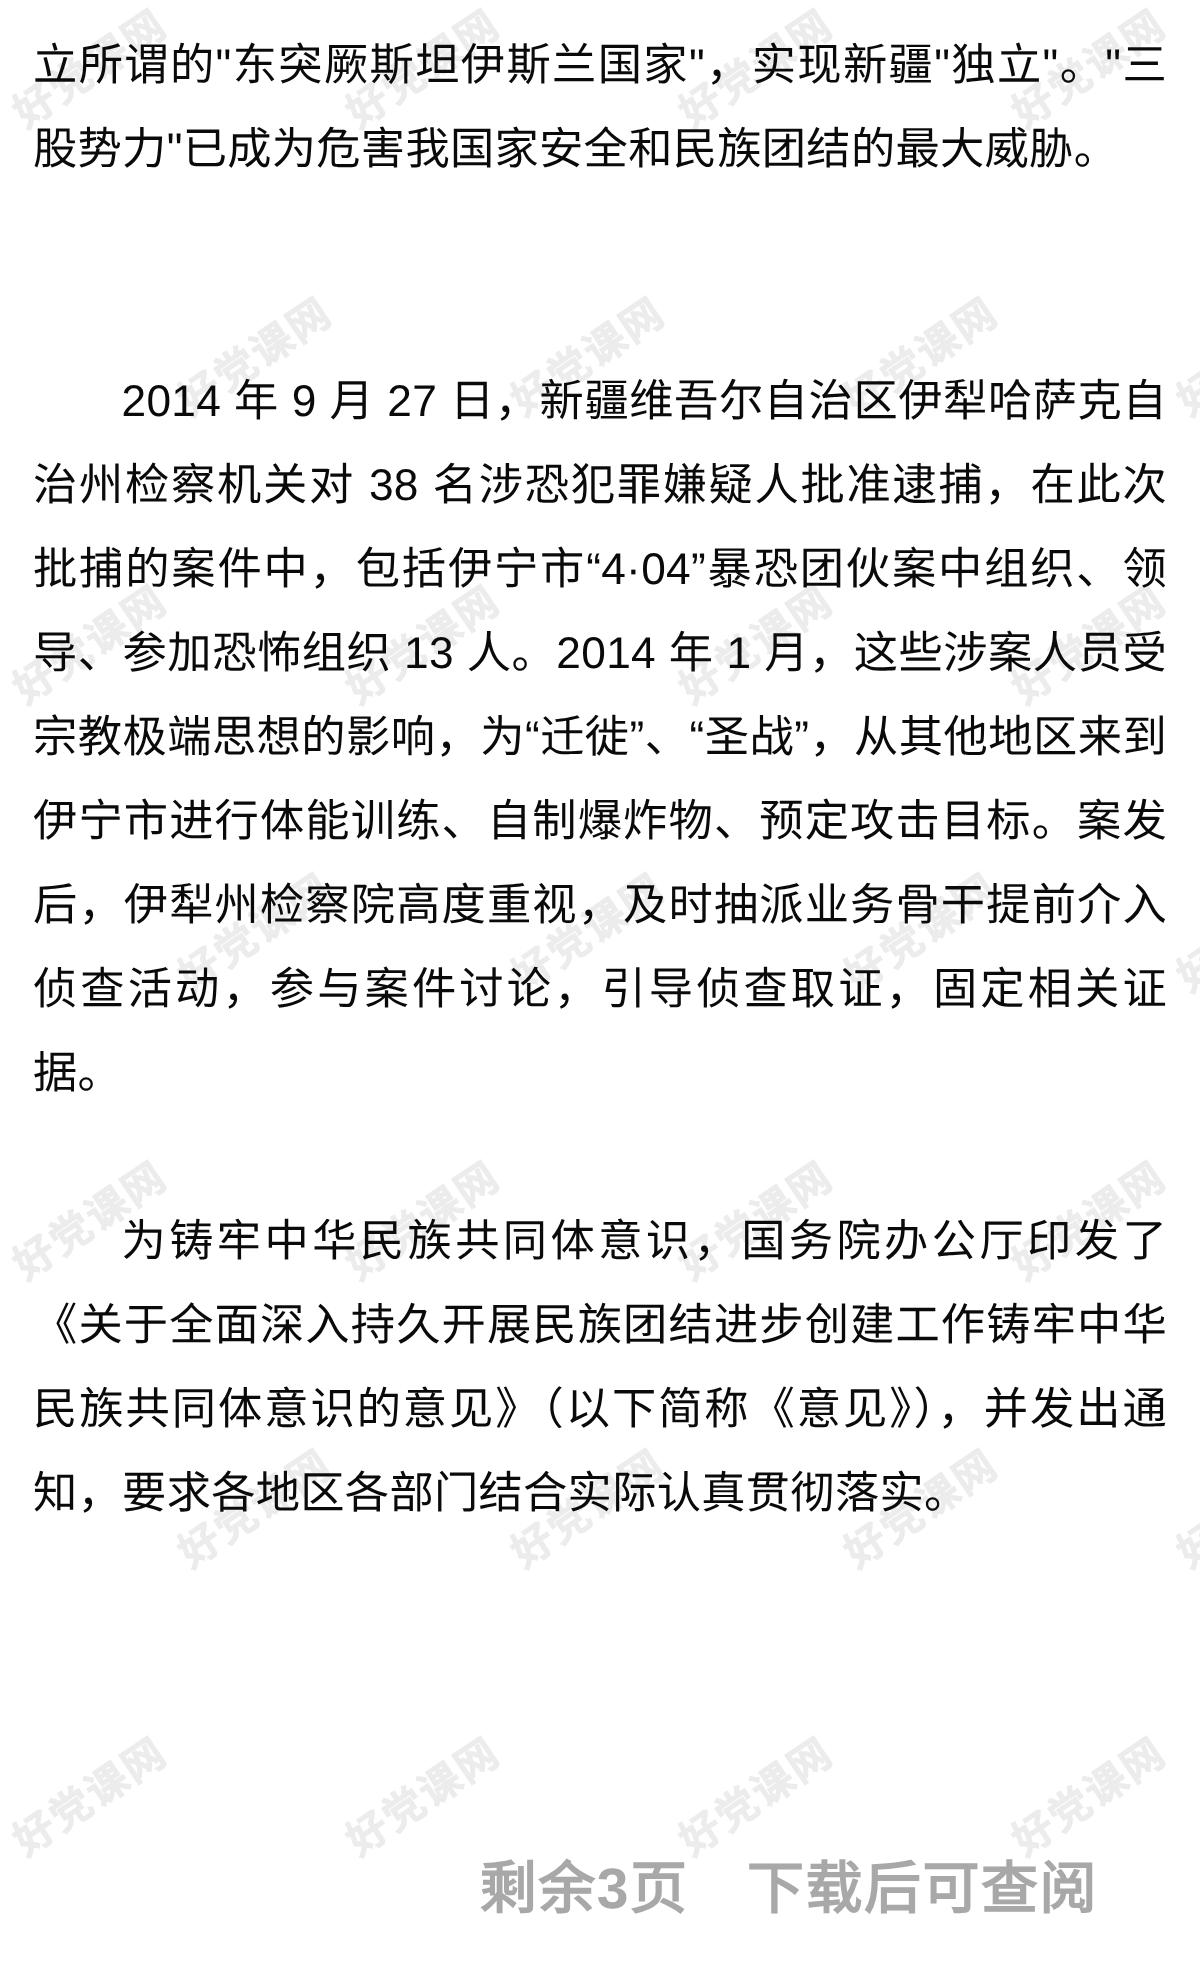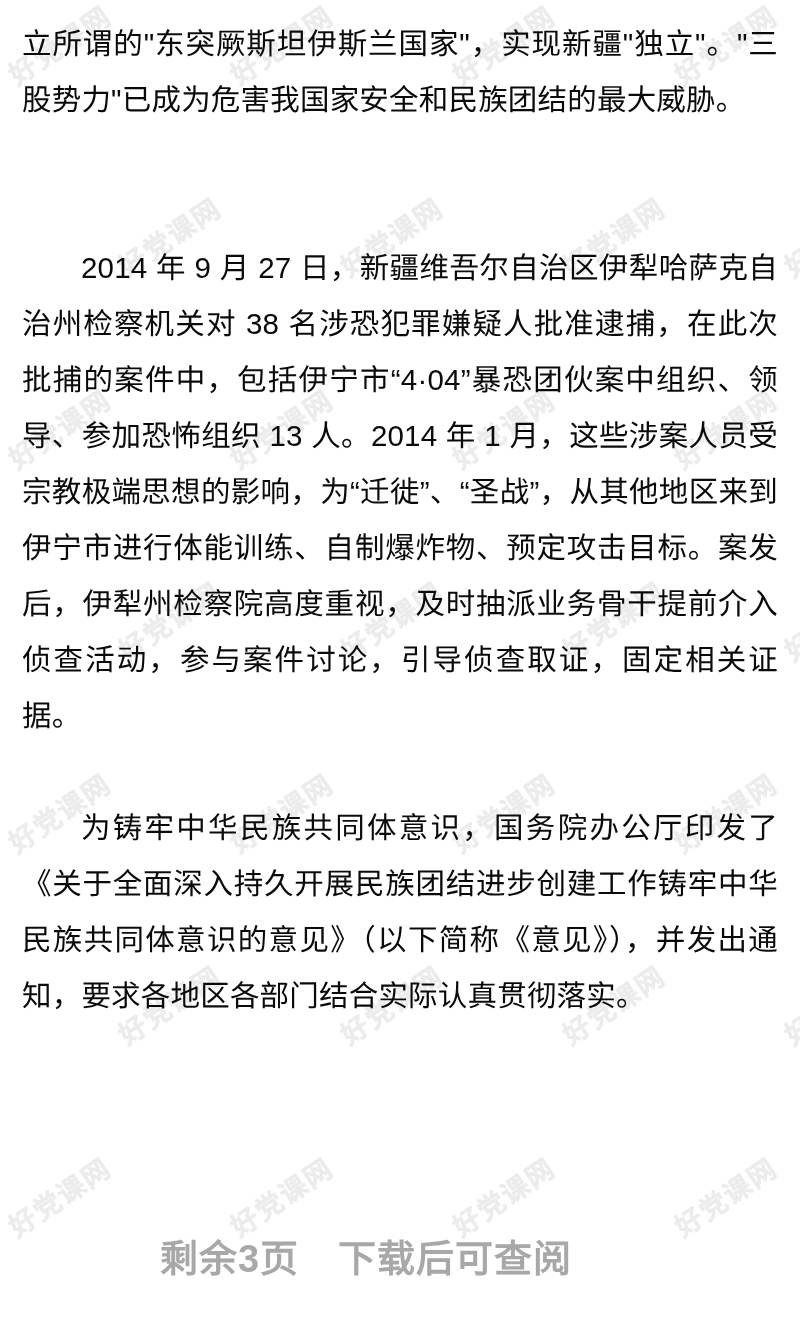--- a/index.html
+++ b/index.html
@@ -76,21 +76,21 @@
   }
 
   #top-spacer { height: 16px; }
 
   
   #footer-promo {
     position: absolute;
     left: 0;
     top: 1228px;
     width: 732px;
-    text-align: center;
+    text-align: right;
     z-index: 3;
   }
   #footer-promo .promo-text {
     display: inline-block;
     font-family: "Liberation Sans", "DejaVu Sans", sans-serif;
     font-size: 38px;
     font-weight: 700;
     color: #a8a8a8;
     letter-spacing: 1px;
     white-space: pre;

